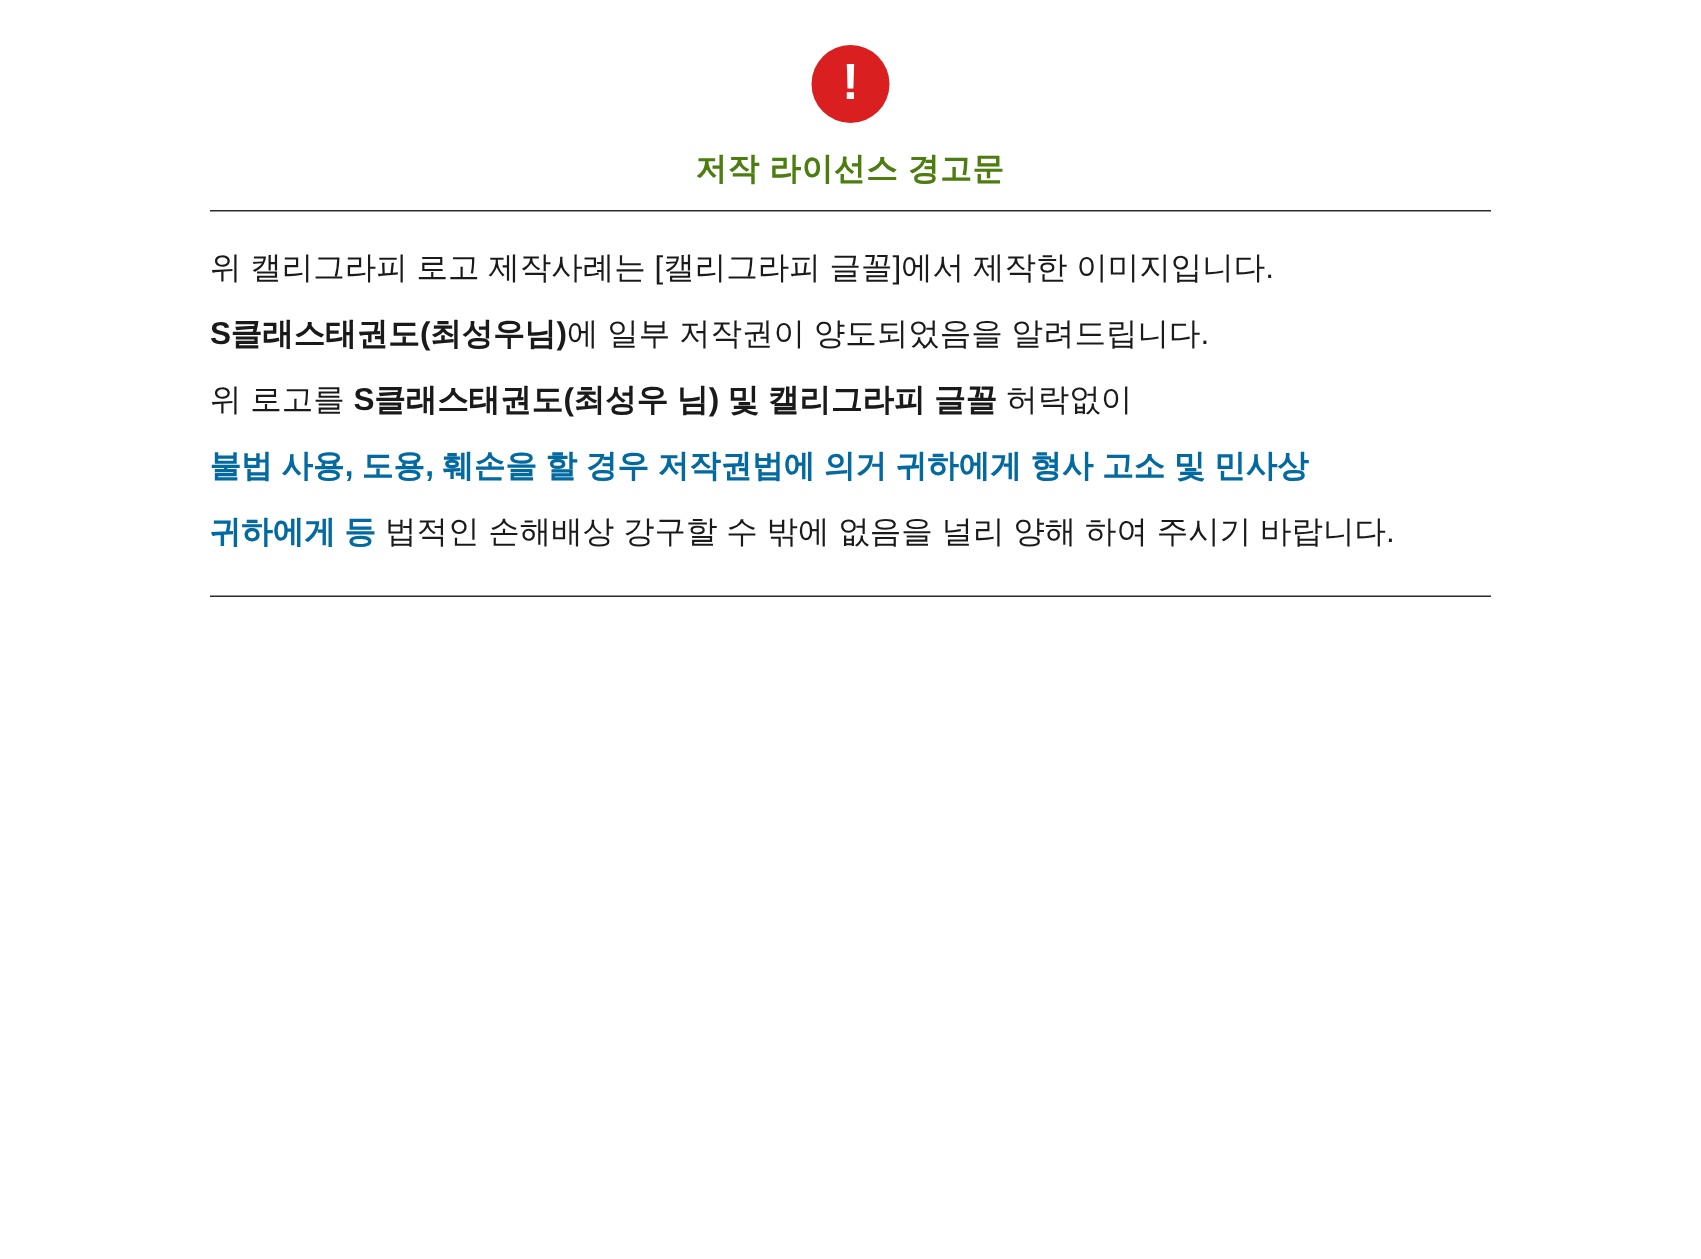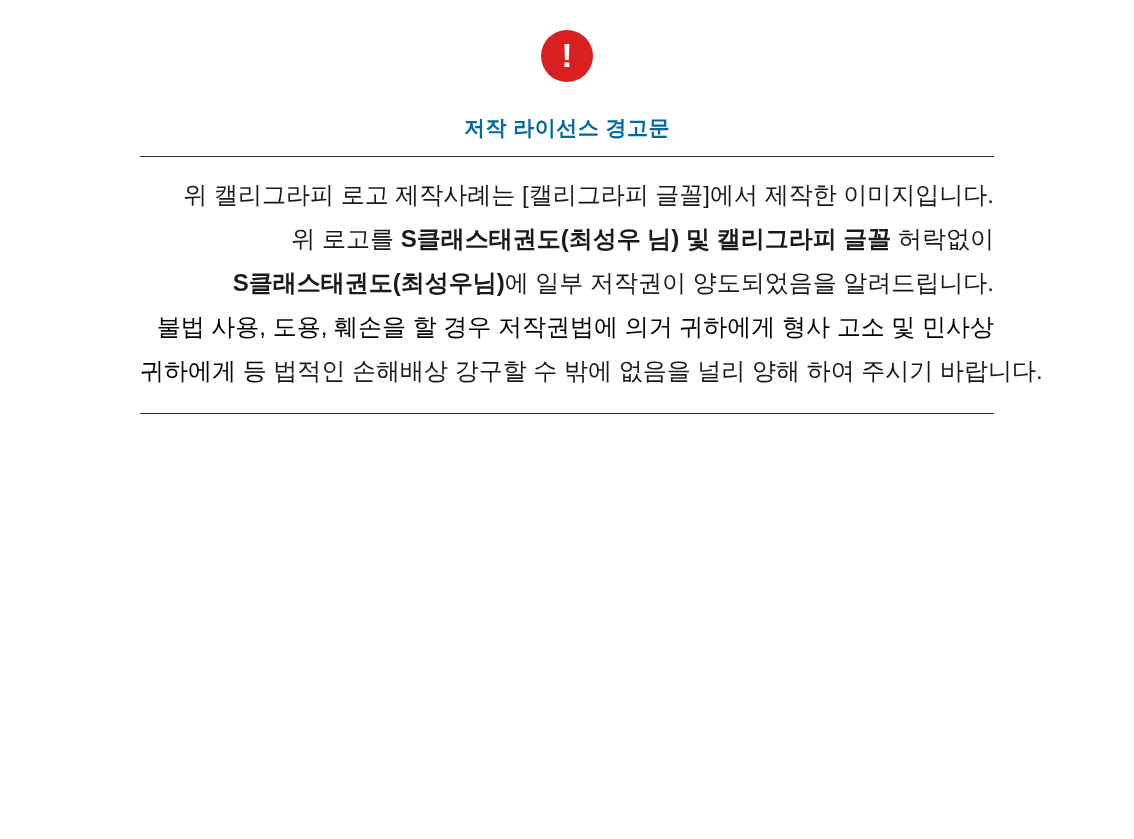--- a/index.html
+++ b/index.html
@@ -35,73 +35,73 @@
     color: #ffffff;
     font-size: 34px;
     font-weight: bold;
     line-height: 1;
     font-family: "Liberation Sans", sans-serif;
     transform: translateY(-1px);
   }
 
   .notice-title {
     text-align: center;
-    color: #0369a1;
+    color: #4d7c0f;
     font-size: 21px;
     font-weight: bold;
     letter-spacing: 0.5px;
-    margin-top: 32px;
+    margin-top: 16px;
     margin-bottom: 14px;
   }
 
   .rule-box {
     width: 854px;
     margin: 0 auto;
     border-top: 1.5px solid #2b2b2b;
     border-bottom: 1.5px solid #2b2b2b;
     padding: 16px 0 20px 0;
     box-sizing: border-box;
   }
 
   .line {
-    text-align: right;
-    font-size: 24px;
+    text-align: left;
+    font-size: 21px;
     line-height: 44px;
     color: #1a1a1a;
     white-space: nowrap;
   }
 
   .b { font-weight: bold; }
-  .red-b { color: #000000; font-weight: normal; }
+  .red-b { color: #0369a1; font-weight: bold; }
 
   .line-3 .seg { display: inline; }
 </style>
 </head>
 <body>
 
 <div class="notice-wrap">
 
   <div class="warn-icon">
     <span class="glyph">!</span>
   </div>
 
   <div class="notice-title">저작 라이선스 경고문</div>
 
   <div class="rule-box">
 
     <div class="line line-1">
       <span class="seg">위 캘리그라피 로고 제작사례는 [캘리그라피 글꼴]에서 제작한 이미지입니다.</span>
     </div>
 
+    <div class="line line-2">
+      <span class="seg b">S클래스태권도(최성우님)</span><span class="seg">에 일부 저작권이 양도되었음을 알려드립니다.</span>
+    </div>
+
     <div class="line line-3">
       <span class="seg">위 로고를 </span><span class="seg b">S클래스태권도(최성우 님) 및 캘리그라피 글꼴</span><span class="seg"> 허락없이</span>
-    </div>
-
-    <div class="line line-2">
-      <span class="seg b">S클래스태권도(최성우님)</span><span class="seg">에 일부 저작권이 양도되었음을 알려드립니다.</span>
     </div>
 
     <div class="line line-4">
       <span class="seg red-b">불법 사용, 도용, 훼손을 할 경우 저작권법에 의거 귀하에게 형사 고소 및 민사상</span>
     </div>
 
     <div class="line line-5">
       <span class="seg red-b">귀하에게 등</span><span class="seg"> 법적인 손해배상 강구할 수 밖에 없음을 널리 양해 하여 주시기 바랍니다.</span>
     </div>
 

